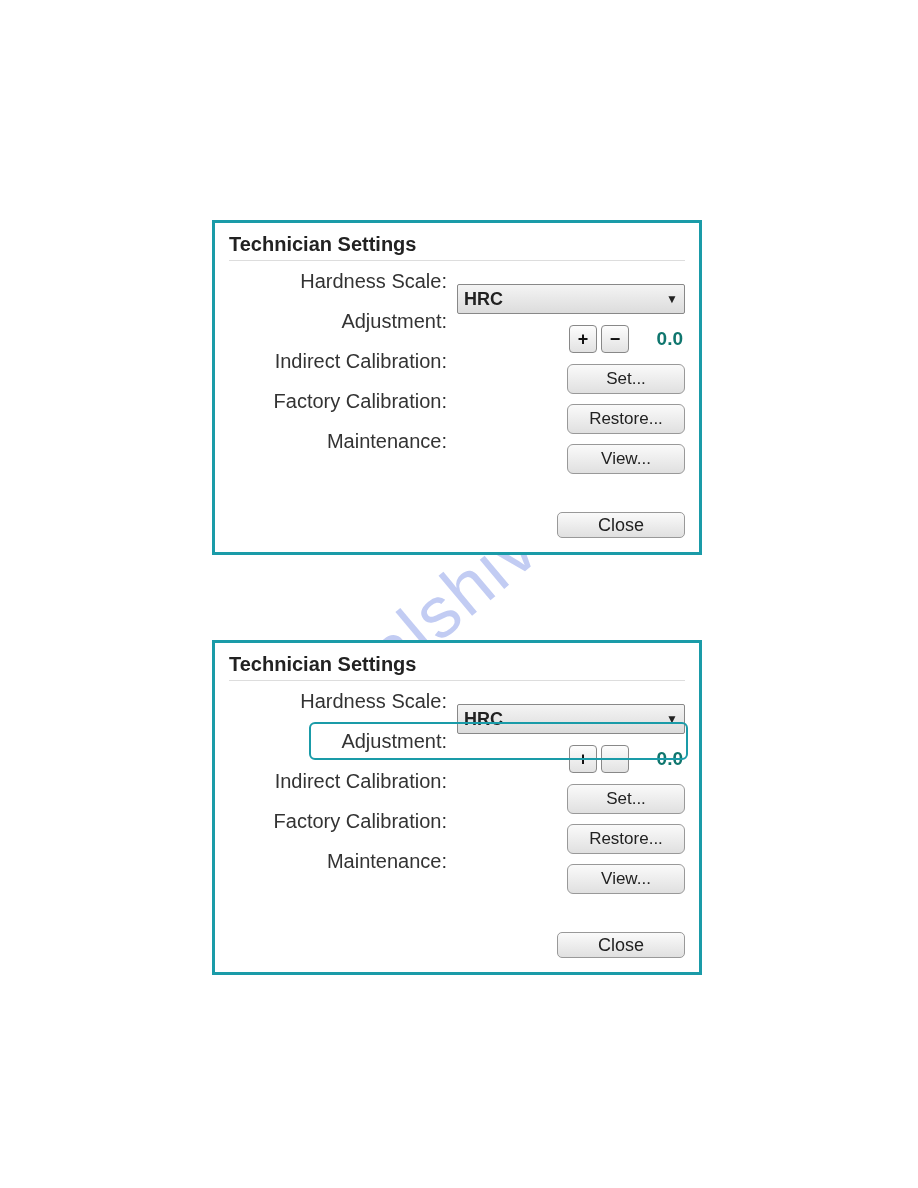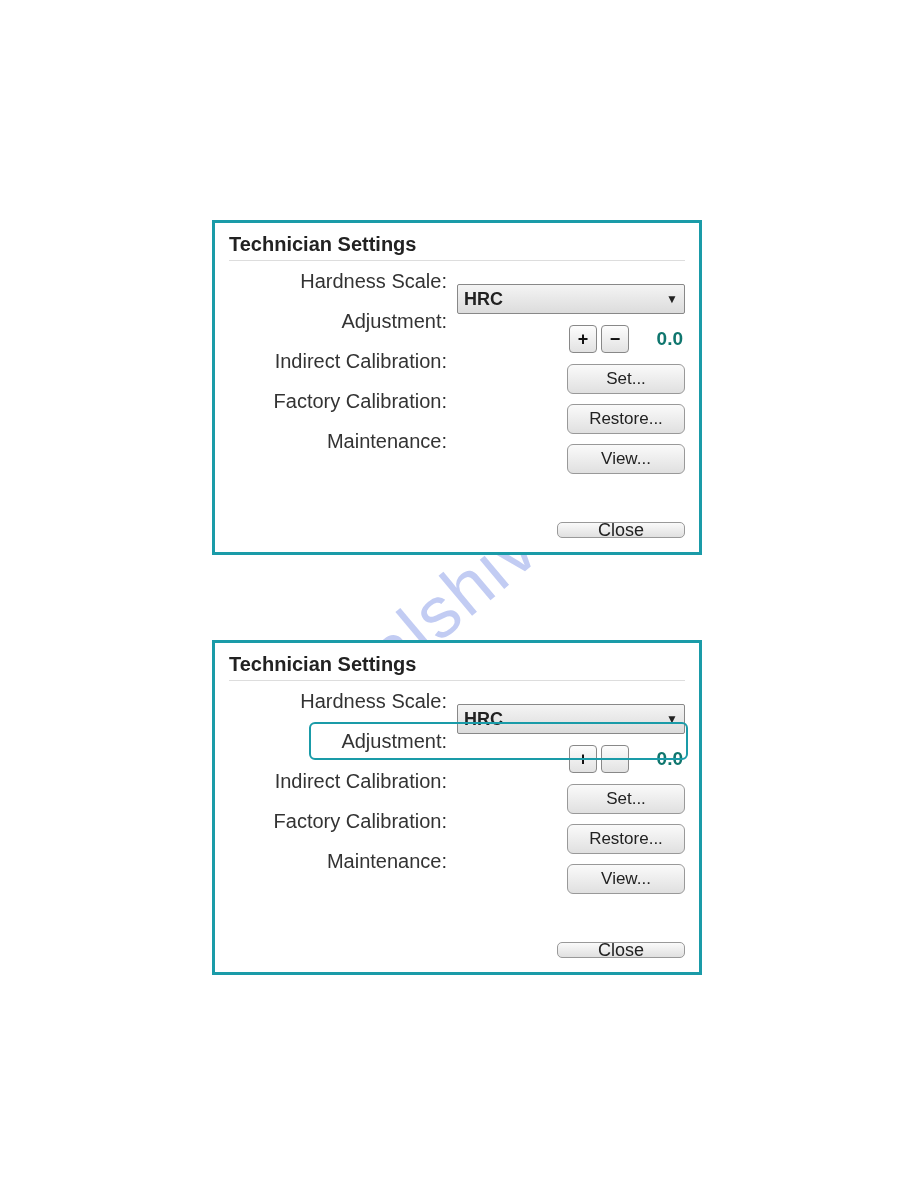--- a/index.html
+++ b/index.html
@@ -117,21 +117,21 @@
     justify-content: center;
     cursor: pointer;
   }
   .close-row {
     position: absolute;
     bottom: 14px;
     right: 14px;
   }
   .close-btn {
     width: 128px;
-    height: 16px;
+    height: 26px;
     border: 1px solid #999;
     border-radius: 5px;
     background: linear-gradient(#fafafa, #e0e0e0);
     font-size: 18px;
     color: #222;
     display: flex;
     align-items: center;
     justify-content: center;
     cursor: pointer;
   }

